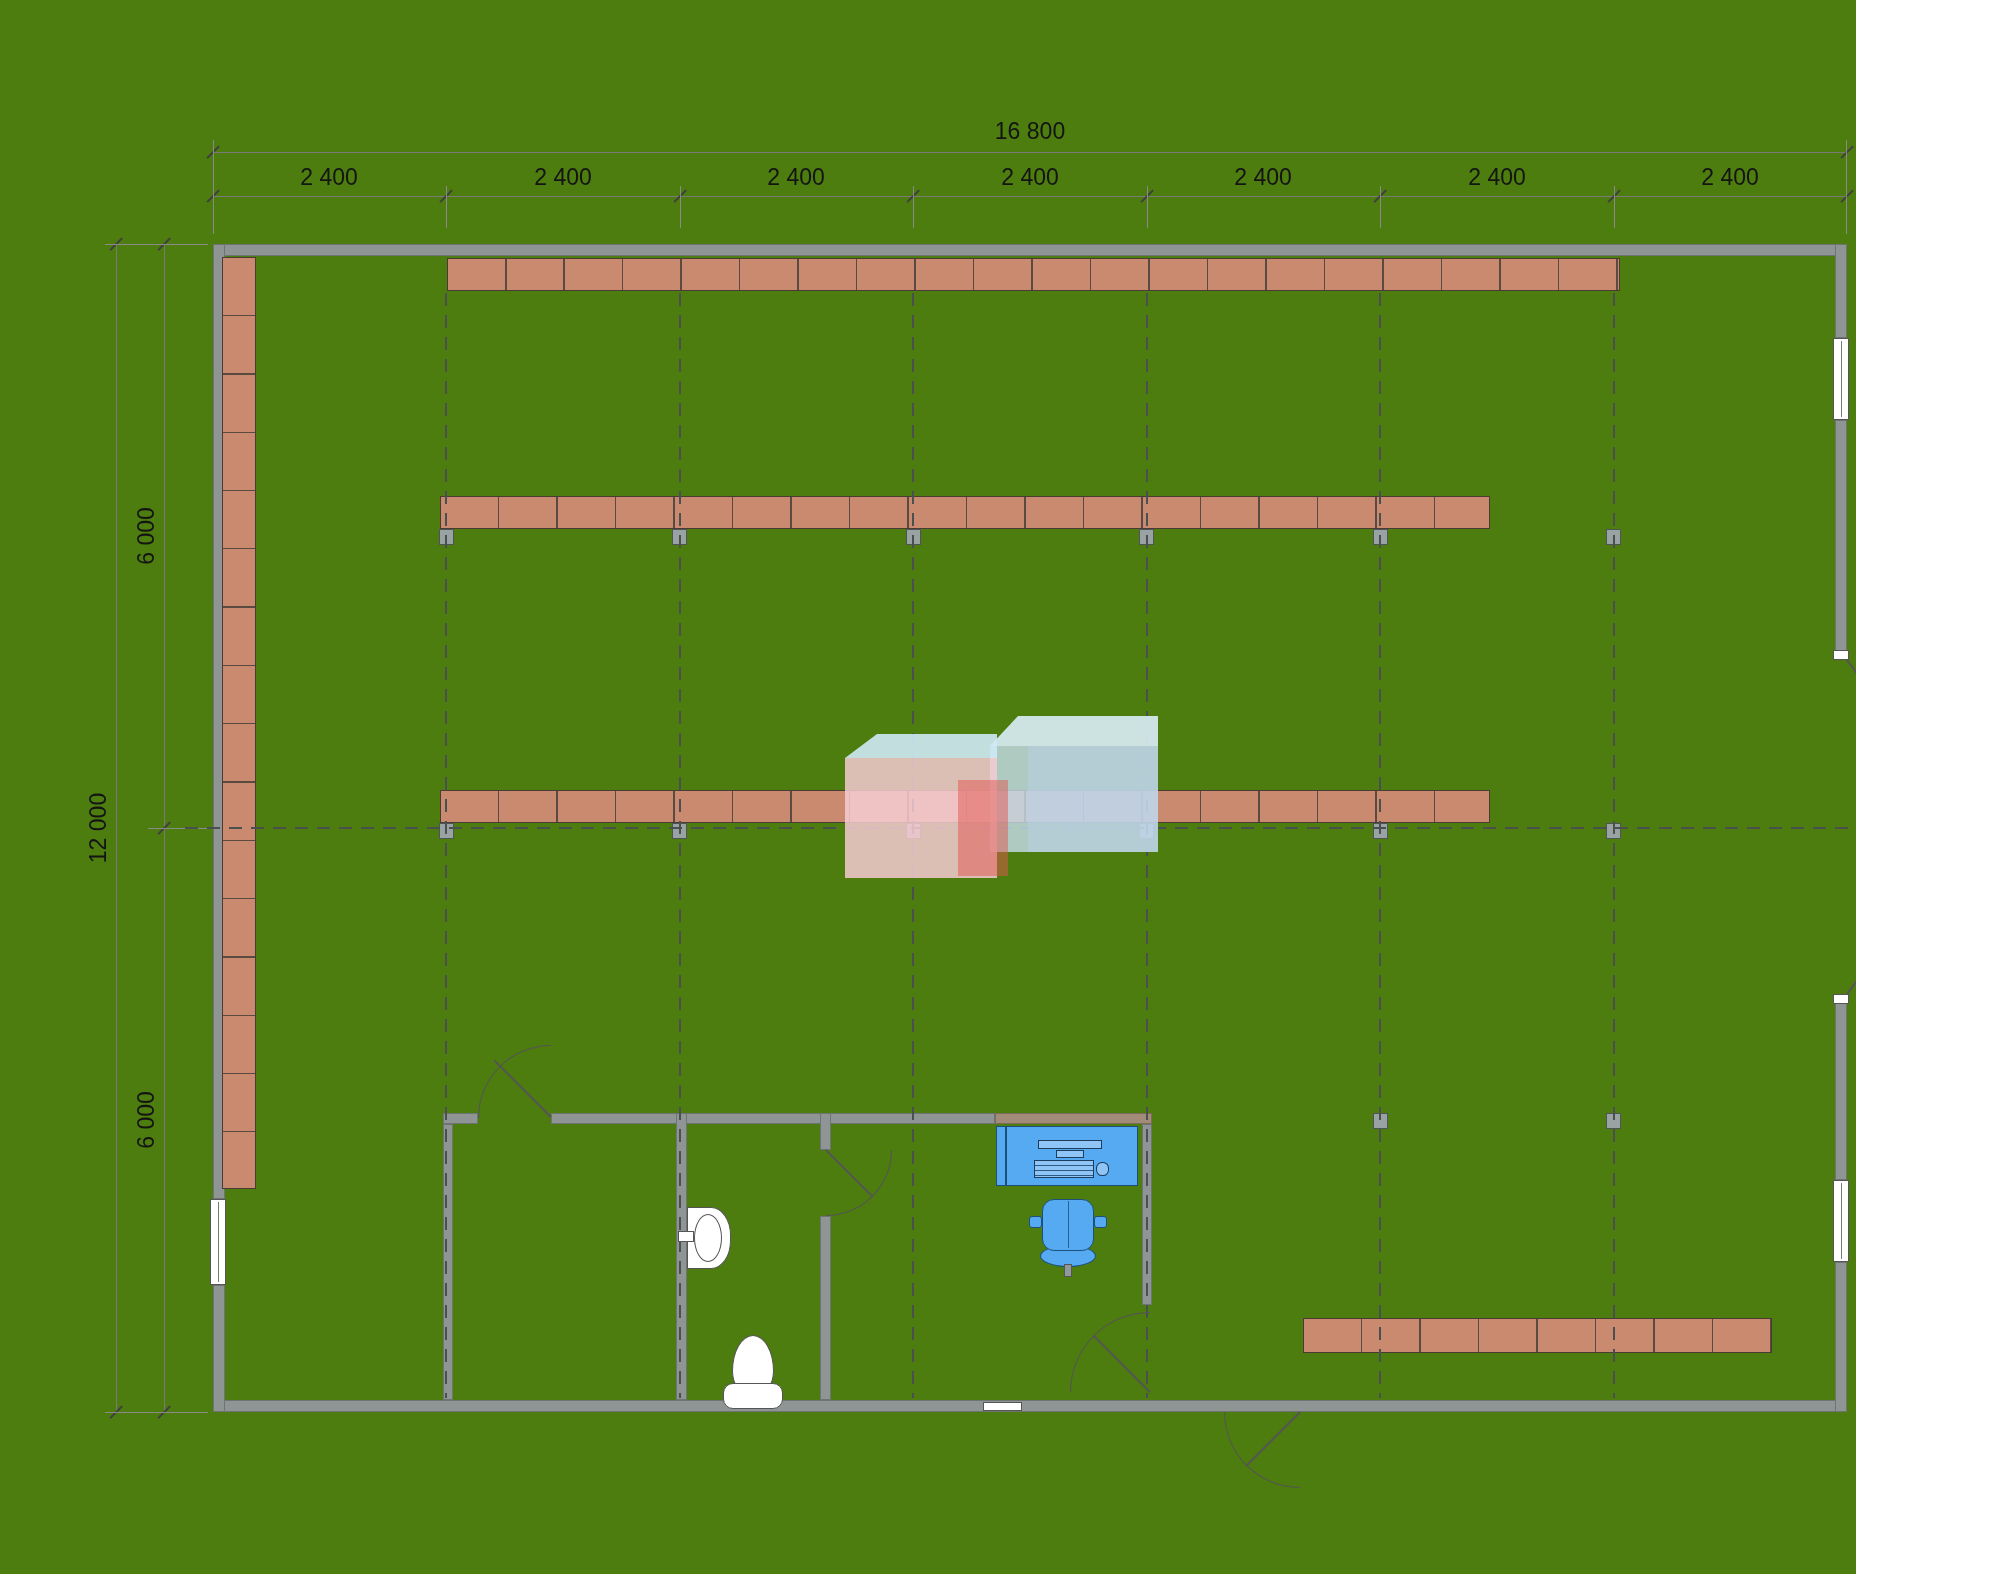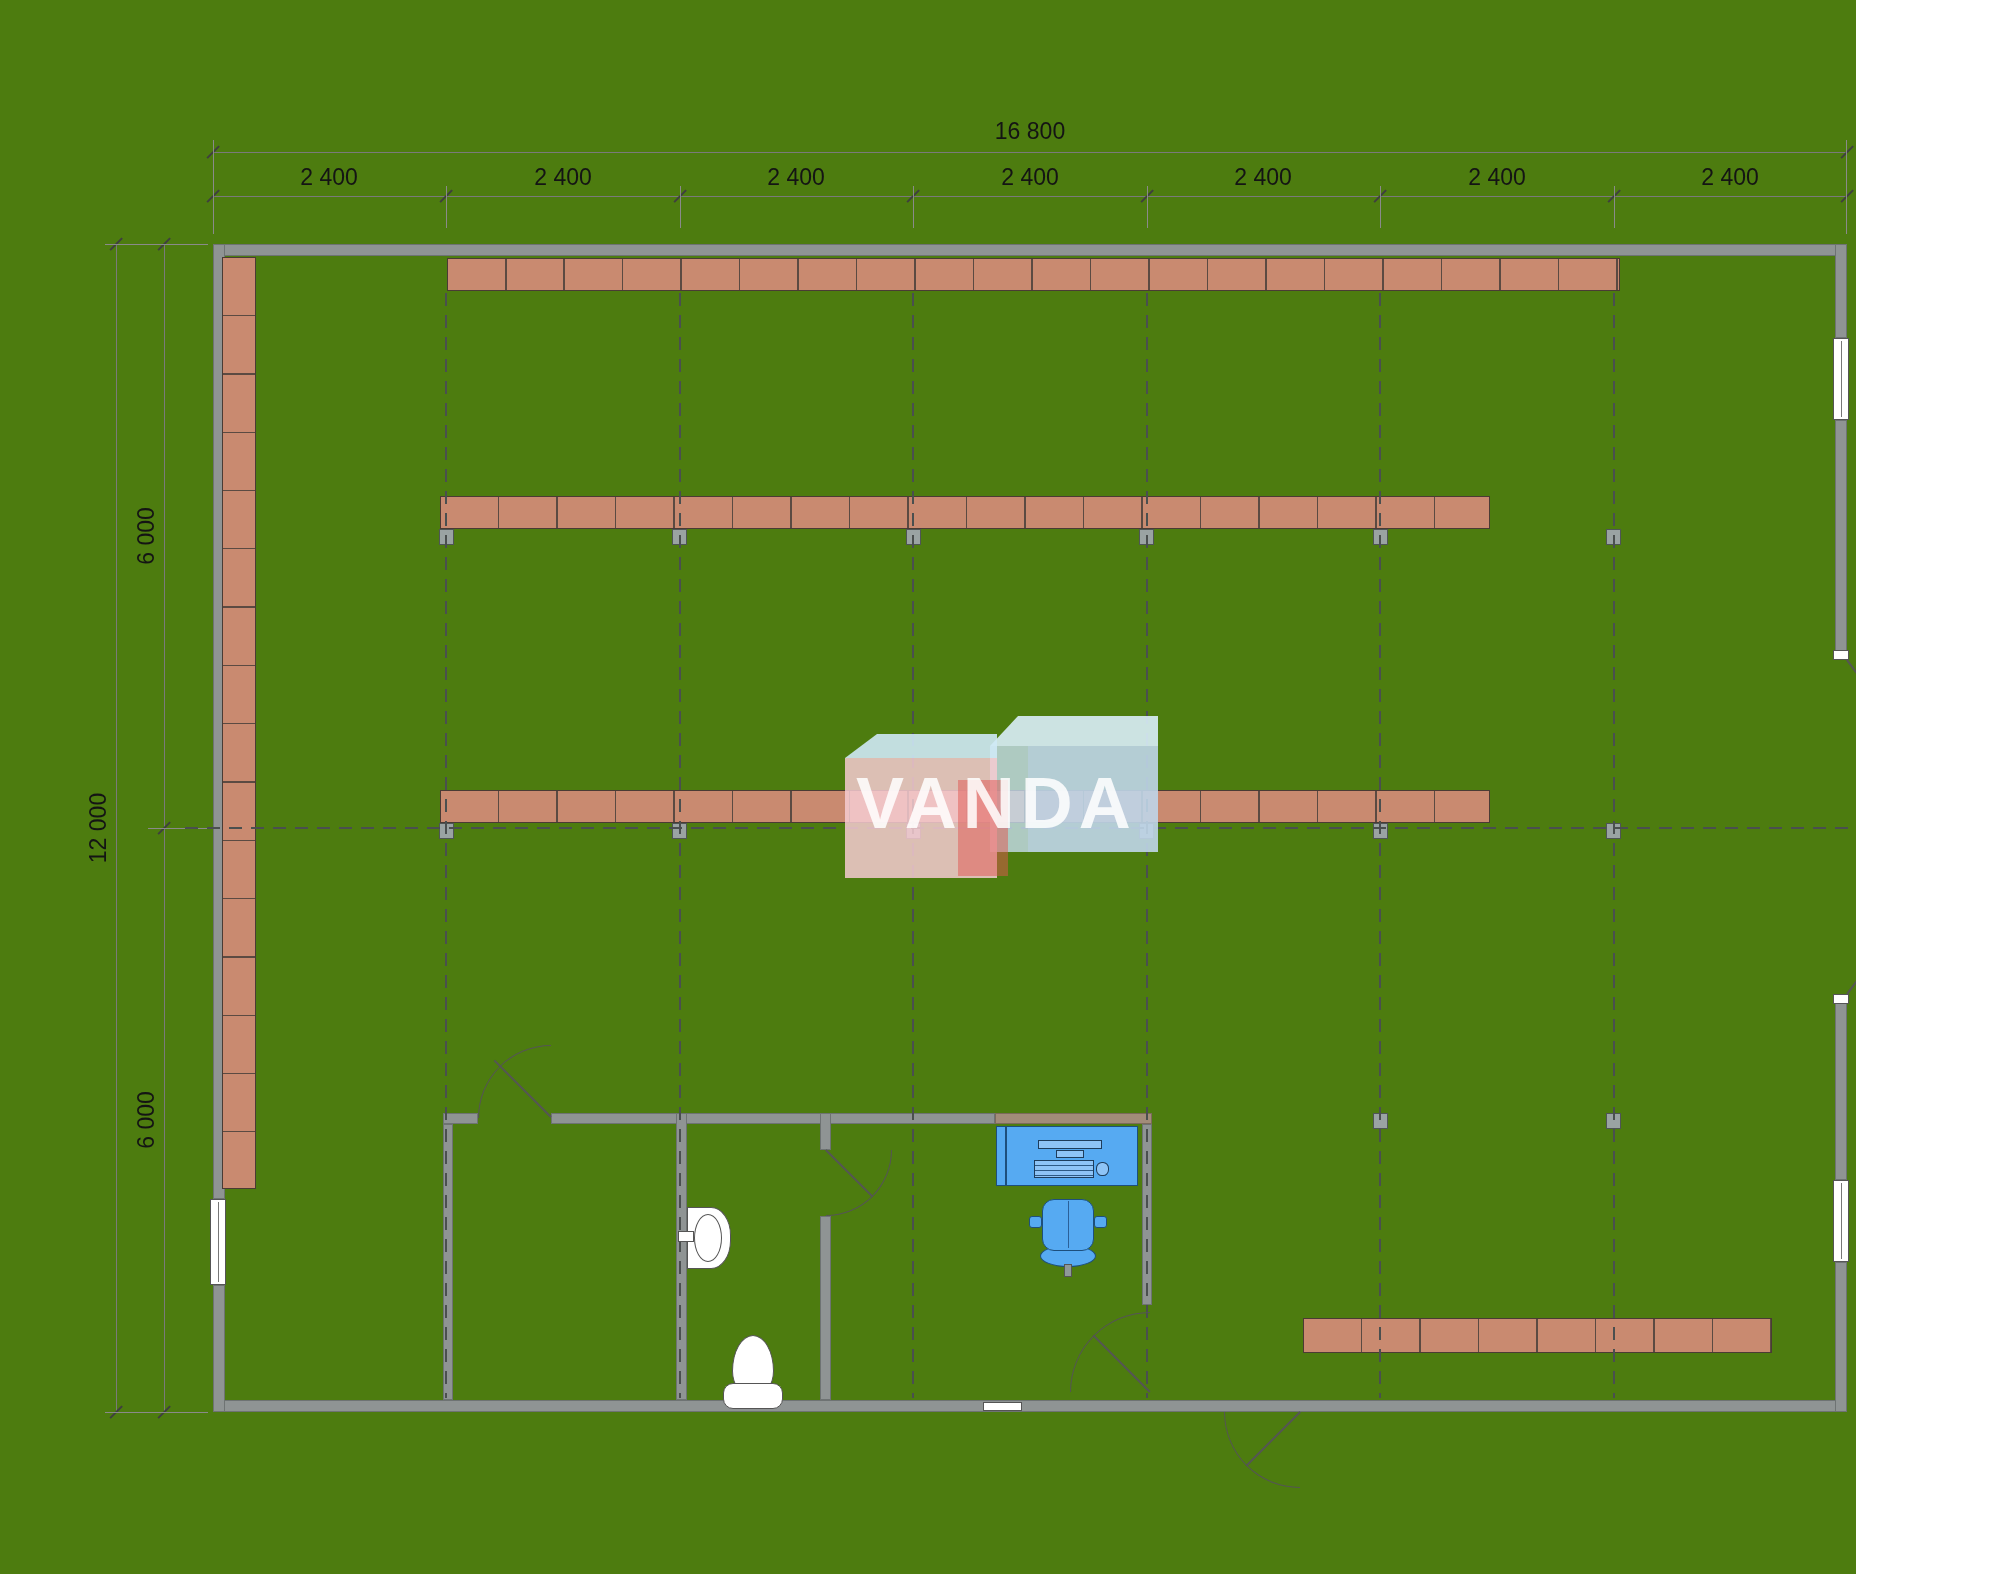--- a/index.html
+++ b/index.html
@@ -195,15 +195,14 @@
   <div class="blue" style="left:1042px;top:1199px;width:52px;height:52px;border-radius:12px;">
     <div style="position:absolute;left:50%;top:1px;width:1.3px;height:47px;background:#2a6099;"></div>
   </div>
 
   <div class="wm" style="left:990px;top:716px;width:168px;height:30px;background:#daeefa;opacity:.9;clip-path:polygon(28px 0,100% 0,100% 100%,0 100%);"></div>
   <div class="wm" style="left:990px;top:746px;width:168px;height:106px;background:#c7ddee;opacity:.8;"></div>
   <div class="wm" style="left:1028px;top:746px;width:130px;height:106px;background:#b9cfe3;opacity:.55;"></div>
   <div class="wm" style="left:845px;top:734px;width:152px;height:24px;background:#cfe9f6;opacity:.9;clip-path:polygon(32px 0,100% 0,100% 100%,0 100%);"></div>
   <div class="wm" style="left:845px;top:758px;width:152px;height:120px;background:#f6cbd1;opacity:.85;"></div>
   <div class="wm" style="left:958px;top:780px;width:50px;height:96px;background:#e0564f;opacity:.5;"></div>
-  <div class="wm-text" style="left:856px;top:762px;">VANDA</div>
 
 </div>
 
 </body></html>

